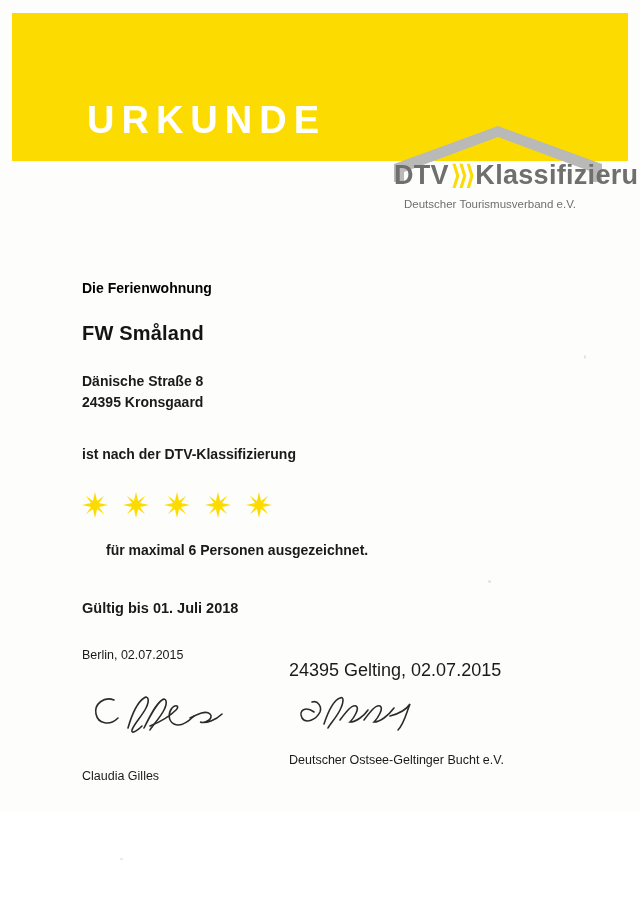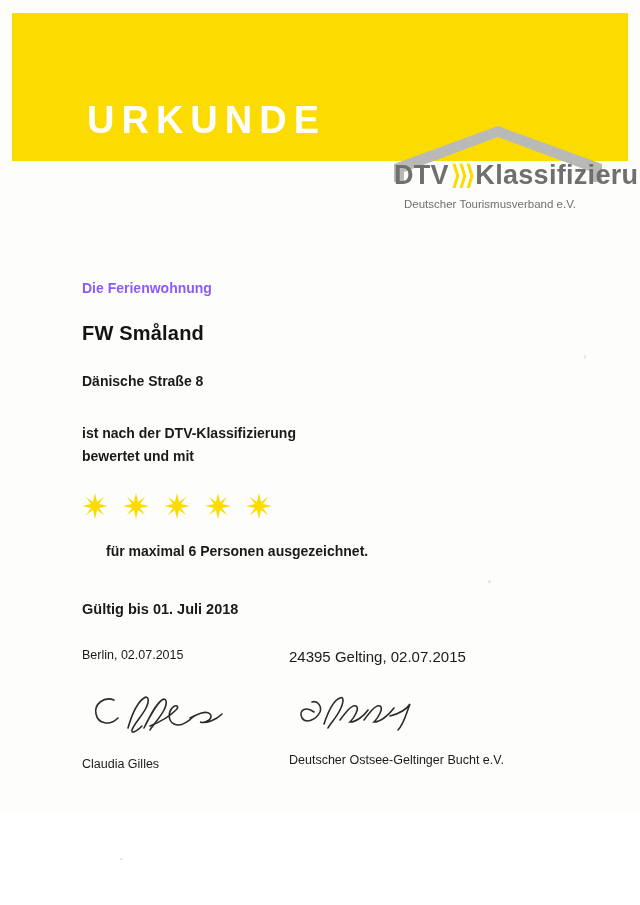--- a/index.html
+++ b/index.html
@@ -85,21 +85,21 @@
   
   .body {
     position: absolute;
     left: 82px;
     top: 278px;
     width: 480px;
   }
   .line-label {
     font-size: 14px;
     font-weight: bold;
-    color: #8b5cf6;
+    color: #000000;
     line-height: 1.45;
   }
   .name {
     font-size: 20px;
     font-weight: bold;
     color: #141414;
     margin-top: 24px;
     letter-spacing: 0.2px;
   }
   .address {
@@ -151,22 +151,22 @@
   }
   .sig-date-left {
     position: absolute;
     left: 0;
     top: 0;
     font-size: 12.5px;
   }
   .sig-date-right {
     position: absolute;
     left: 207px;
-    top: 0;
-    font-size: 15px;
+    top: 12px;
+    font-size: 18px;
   }
   .sig-marks {
     position: relative;
     height: 62px;
     margin-top: 22px;
   }
   .sig-mark-left {
     position: absolute;
     left: 6px;
     top: 0;
@@ -177,21 +177,21 @@
     top: 2px;
   }
   .sig-names {
     position: relative;
     margin-top: 2px;
     height: 34px;
   }
   .sig-name-left {
     position: absolute;
     left: 0;
-    top: 4px;
+    top: 16px;
     font-size: 12.5px;
     line-height: 1.35;
     text-align: right;
   }
   .sig-name-right {
     position: absolute;
     left: 207px;
     top: 0;
     font-size: 12.5px;
     line-height: 1.35;
@@ -222,24 +222,24 @@
       <span>DTV</span><span class="chev">⟩⟩⟩</span><span>Klassifizierung</span>
     </div>
     <div class="logo-sub">Deutscher Tourismusverband e.V.</div>
   </div>
 
   <div class="body">
     <div class="line-label">Die Ferienwohnung</div>
     <div class="name">FW Småland</div>
     <div class="address">
       <div>Dänische Straße 8</div>
+      <div>24395 Kronsgaard</div>
     </div>
     <div class="statement">
       <div>ist nach der DTV-Klassifizierung</div>
-      <div>bewertet und mit</div>
     </div>
 
     <div class="stars">
       <svg class="star" viewBox="0 0 32 32">
         <path fill="#fcdc00" d="M16 0 L18.6 11.1 L27.3 4.7 L20.9 13.4 L32 16 L20.9 18.6 L27.3 27.3 L18.6 20.9 L16 32 L13.4 20.9 L4.7 27.3 L11.1 18.6 L0 16 L11.1 13.4 L4.7 4.7 L13.4 11.1 Z"></path>
       </svg>
       <svg class="star" viewBox="0 0 32 32">
         <path fill="#fcdc00" d="M16 0 L18.6 11.1 L27.3 4.7 L20.9 13.4 L32 16 L20.9 18.6 L27.3 27.3 L18.6 20.9 L16 32 L13.4 20.9 L4.7 27.3 L11.1 18.6 L0 16 L11.1 13.4 L4.7 4.7 L13.4 11.1 Z"></path>
       </svg>
       <svg class="star" viewBox="0 0 32 32">

